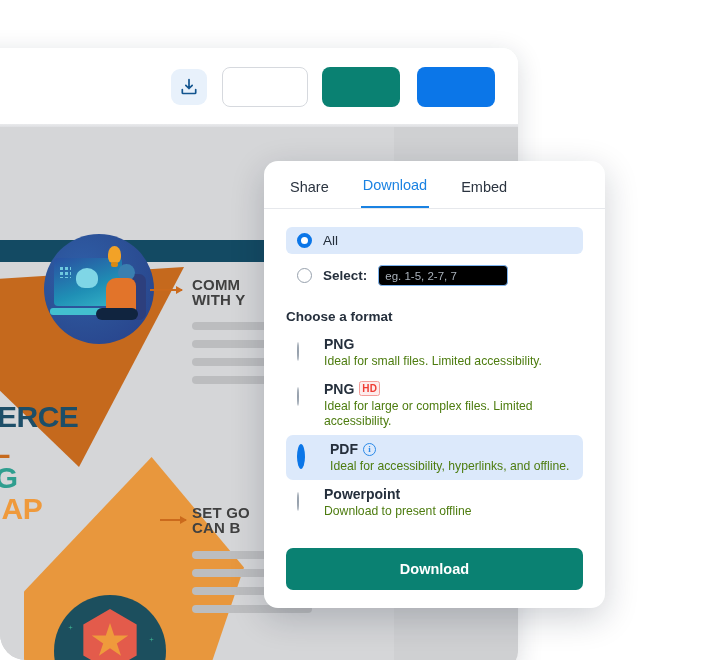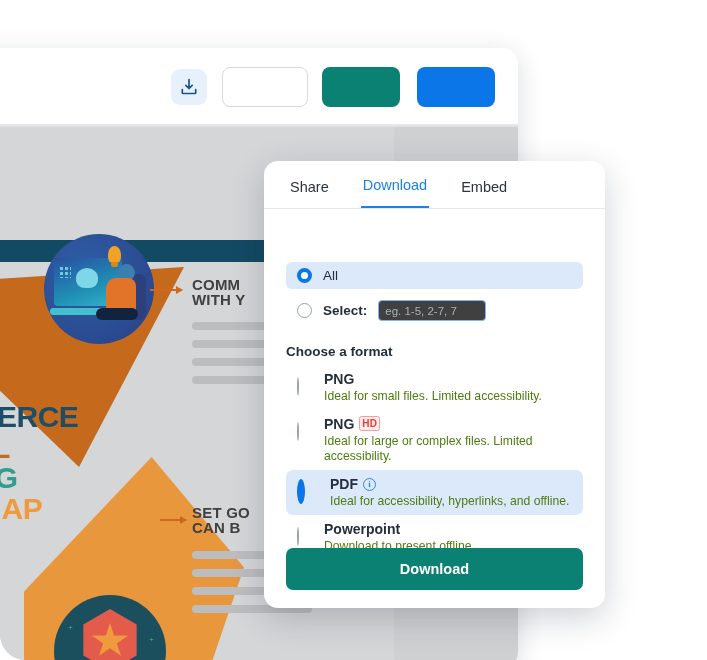--- a/index.html
+++ b/index.html
@@ -178,36 +178,36 @@
 
   .modal-body{ padding:18px 22px 0 22px; }
   .section-title{
     font-size:13.5px; font-weight:700; color:#252f3c; margin-bottom:9px;
     letter-spacing:.1px;
   }
   .opt-row{
     display:flex; align-items:center; gap:11px;
     height:27px; border-radius:6px; padding:0 11px;
   }
-  .opt-row.selected{ background:#dce9fb;margin-top:35px; }
+  .opt-row.selected{ background:#dce9fb; }
   .opt-label{ font-size:13.5px; color:#252f3c; font-weight:400; }
   .opt-label.bold{ font-weight:700; }
 
   .radio{
     width:15px; height:15px; border-radius:50%;
     border:1.6px solid #97a1ad; background:#fff;
     flex:0 0 15px; position:relative;
   }
   .radio.checked{ border:4.6px solid #0b76e8; }
 
   .custom-row{ margin-top:8px; }
   .custom-input{
-    width:108px; height:21px; border:1px solid #7eb4ef; border-radius:4px;
+    width:130px; height:21px; border:1px solid #7eb4ef; border-radius:4px;
     font-size:11.5px; color:#9aa3ad; padding:0 6px;
-    font-family:"Liberation Sans", sans-serif; outline:none; background:#404040;
+    font-family:"Liberation Sans", sans-serif; outline:none; background:#000000;
   }
   .custom-input::placeholder{ color:#a9b1ba; }
 
   .fmt-title{ font-size:13.5px; font-weight:700; color:#252f3c; margin:20px 0 6px 0; }
   .fmt-row{
     display:flex; align-items:flex-start; gap:25px;
     padding:6px 11px; border-radius:7px;
   }
   .fmt-row.selected{ background:#dce9fb; }
   .fmt-radio-wrap{ padding-top:7px; }

